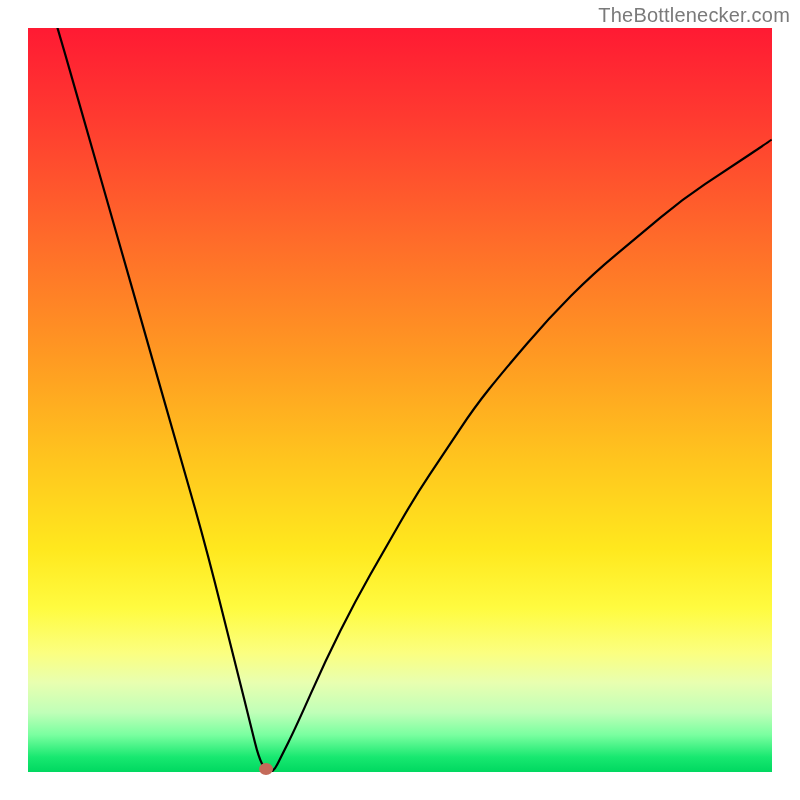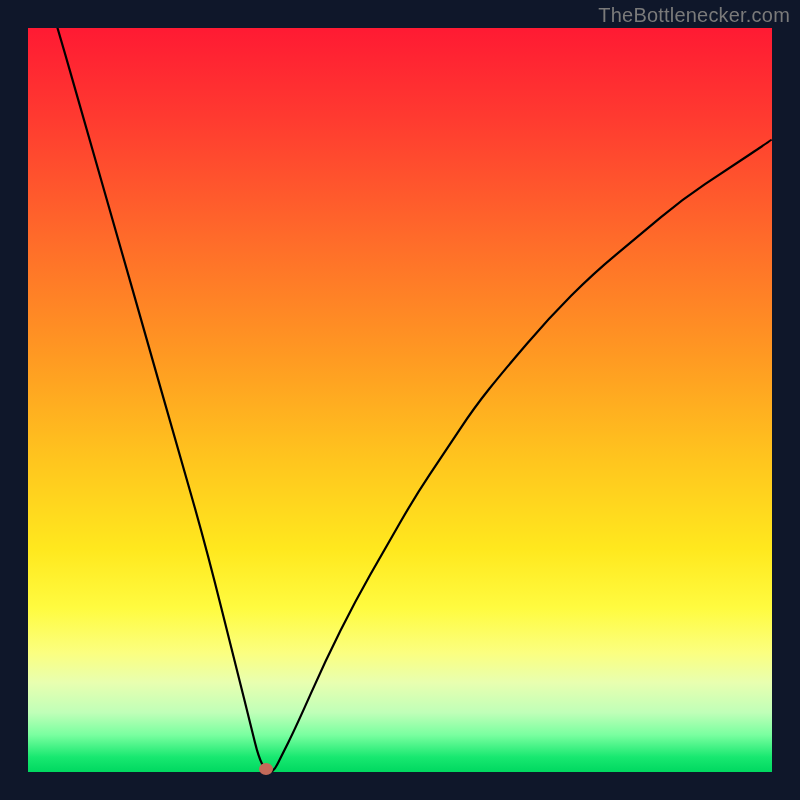--- a/index.html
+++ b/index.html
@@ -8,21 +8,21 @@
     width: 800px;
     height: 800px;
     overflow: hidden;
     background: #000;
     font-family: Arial, Helvetica, sans-serif;
   }
   .frame {
     position: relative;
     width: 800px;
     height: 800px;
-    background: #0f172a;
+    background: #ffffff;
   }
   .plot {
     position: absolute;
     left: 28px;
     top: 28px;
     width: 744px;
     height: 744px;
     
     background: linear-gradient(
       to bottom,

